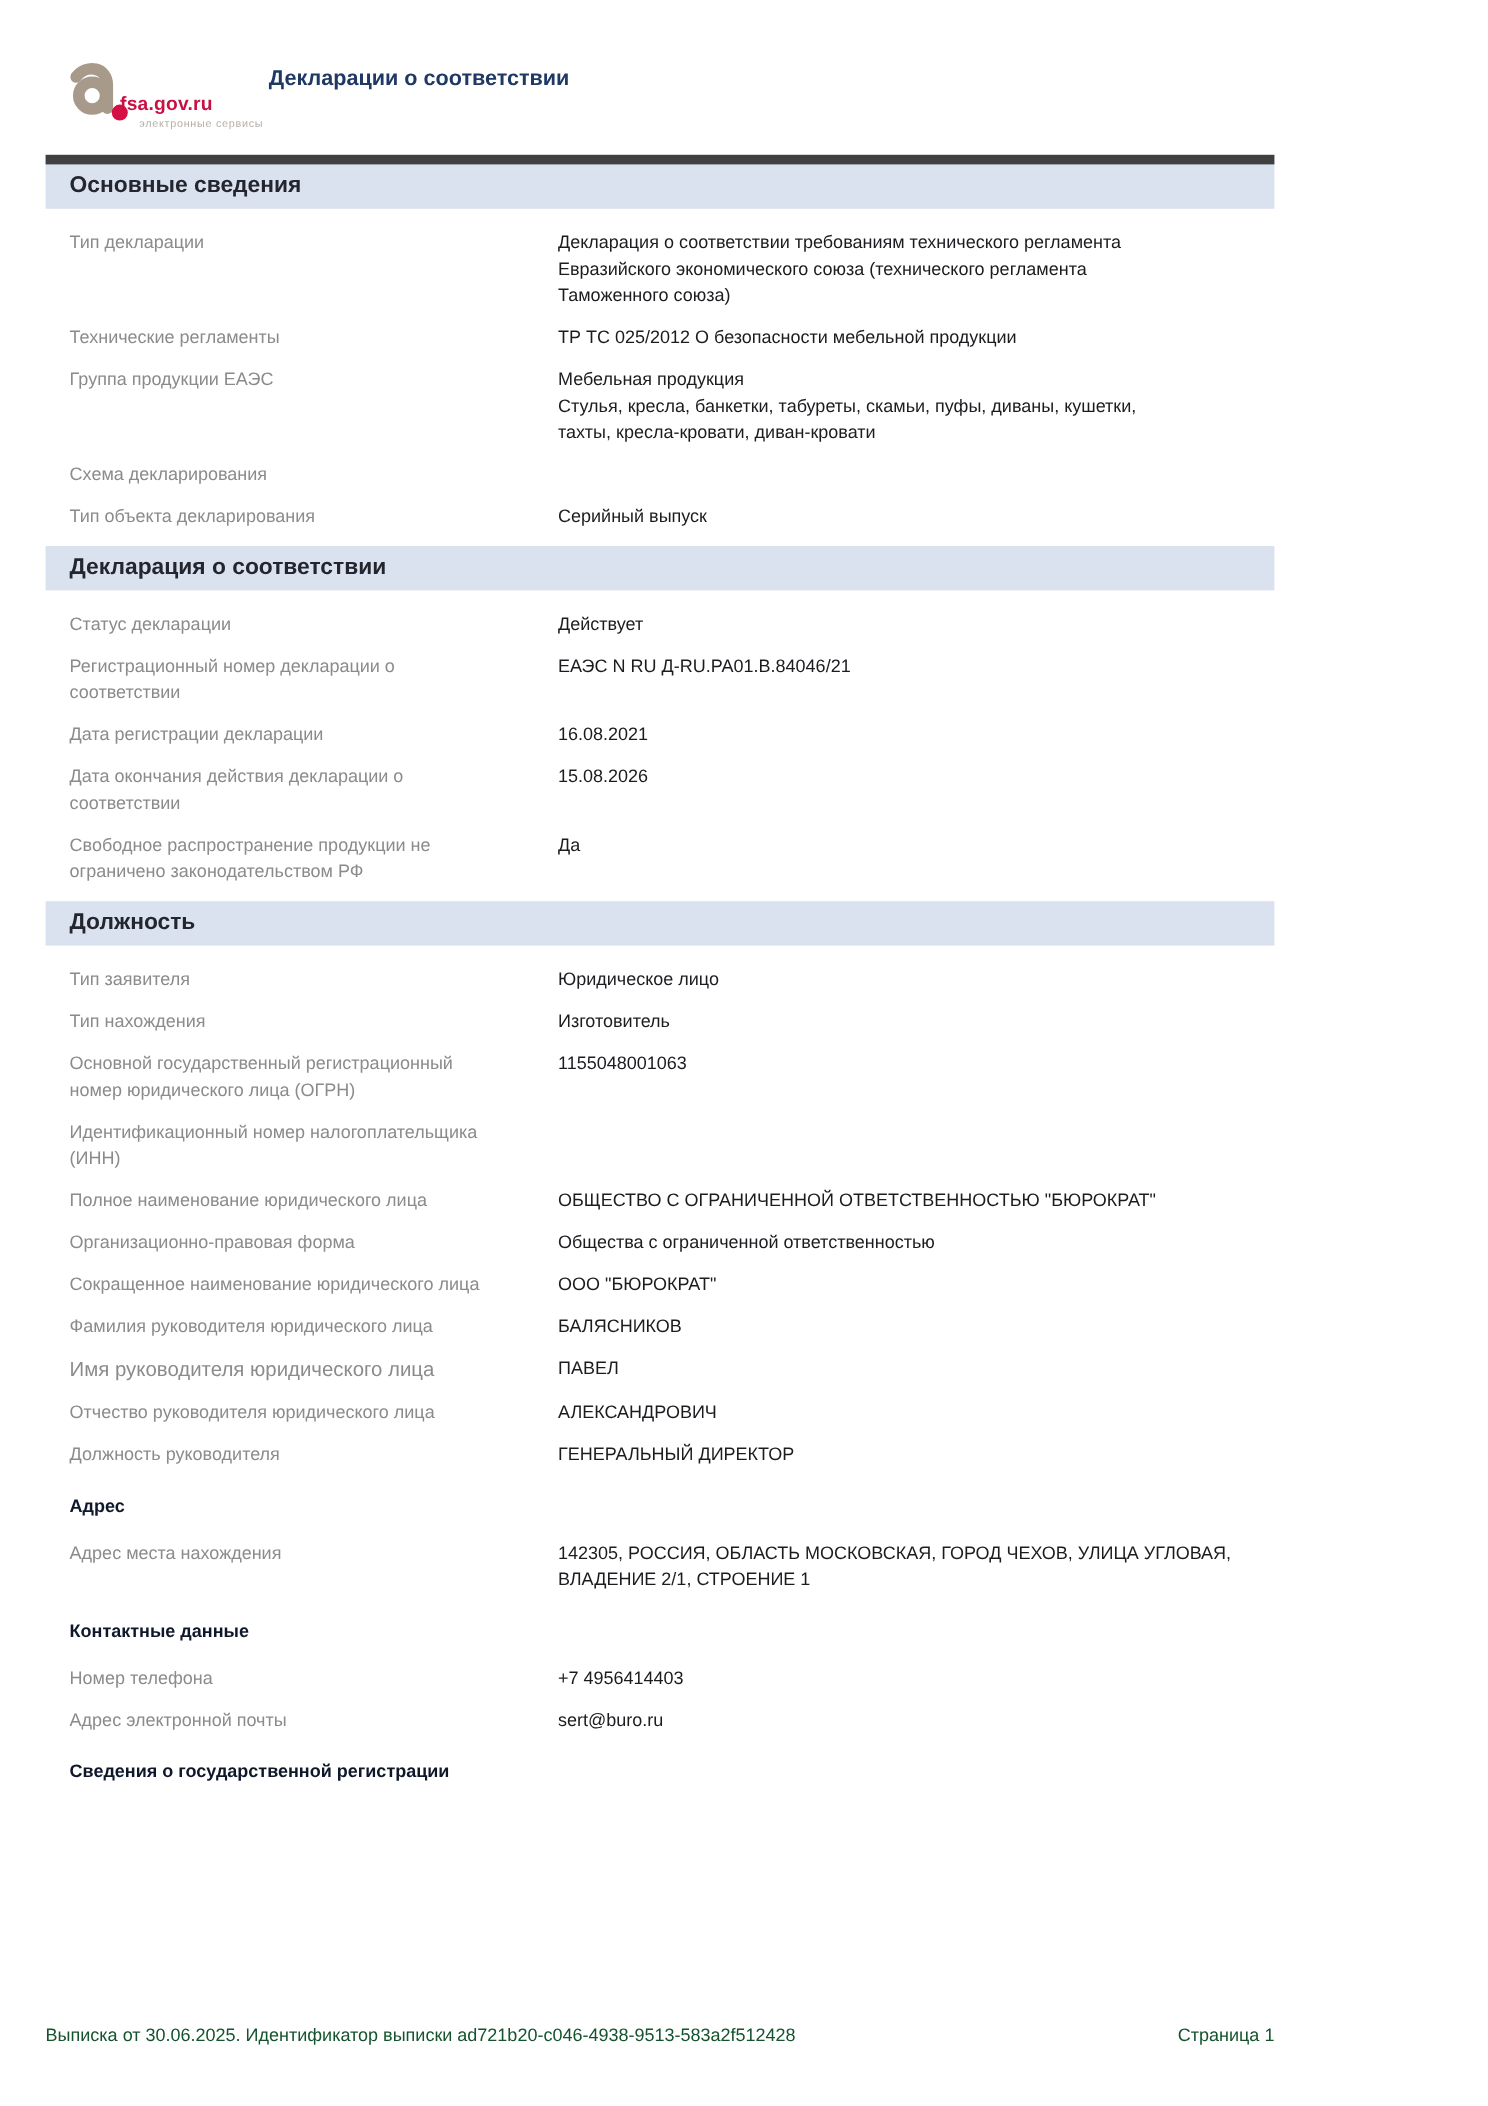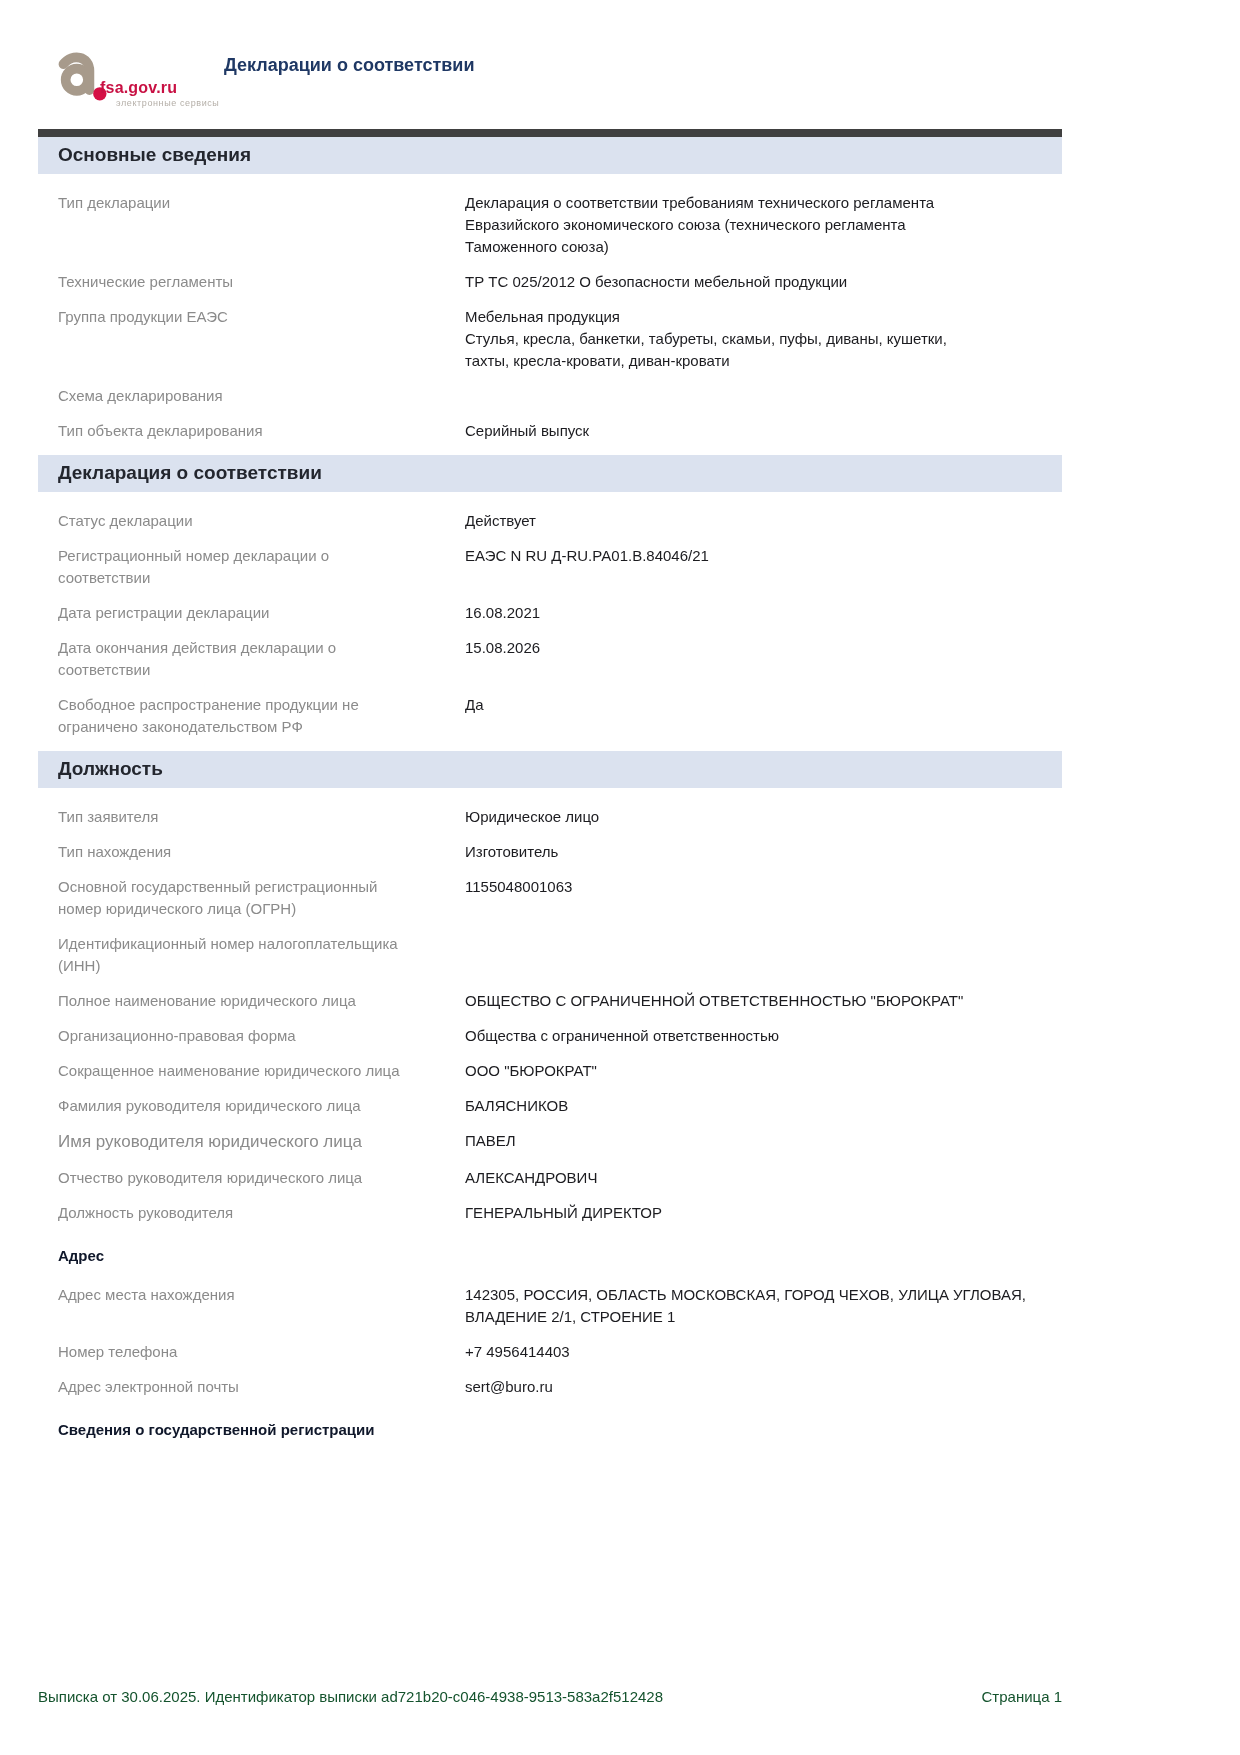--- a/index.html
+++ b/index.html
@@ -172,20 +172,21 @@
       <div class="row">
         <div class="label">Должность руководителя</div>
         <div class="value">ГЕНЕРАЛЬНЫЙ ДИРЕКТОР</div>
       </div>
       <div class="subheading">Адрес</div>
       <div class="row">
         <div class="label">Адрес места нахождения</div>
         <div class="value">142305, РОССИЯ, ОБЛАСТЬ МОСКОВСКАЯ, ГОРОД ЧЕХОВ, УЛИЦА УГЛОВАЯ,
 ВЛАДЕНИЕ 2/1, СТРОЕНИЕ 1</div>
       </div>
+      <div class="subheading">Контактные данные</div>
       <div class="row">
         <div class="label">Номер телефона</div>
         <div class="value">+7 4956414403</div>
       </div>
       <div class="row">
         <div class="label">Адрес электронной почты</div>
         <div class="value">sert@buro.ru</div>
       </div>
       <div class="subheading">Сведения о государственной регистрации</div>
     </div>

